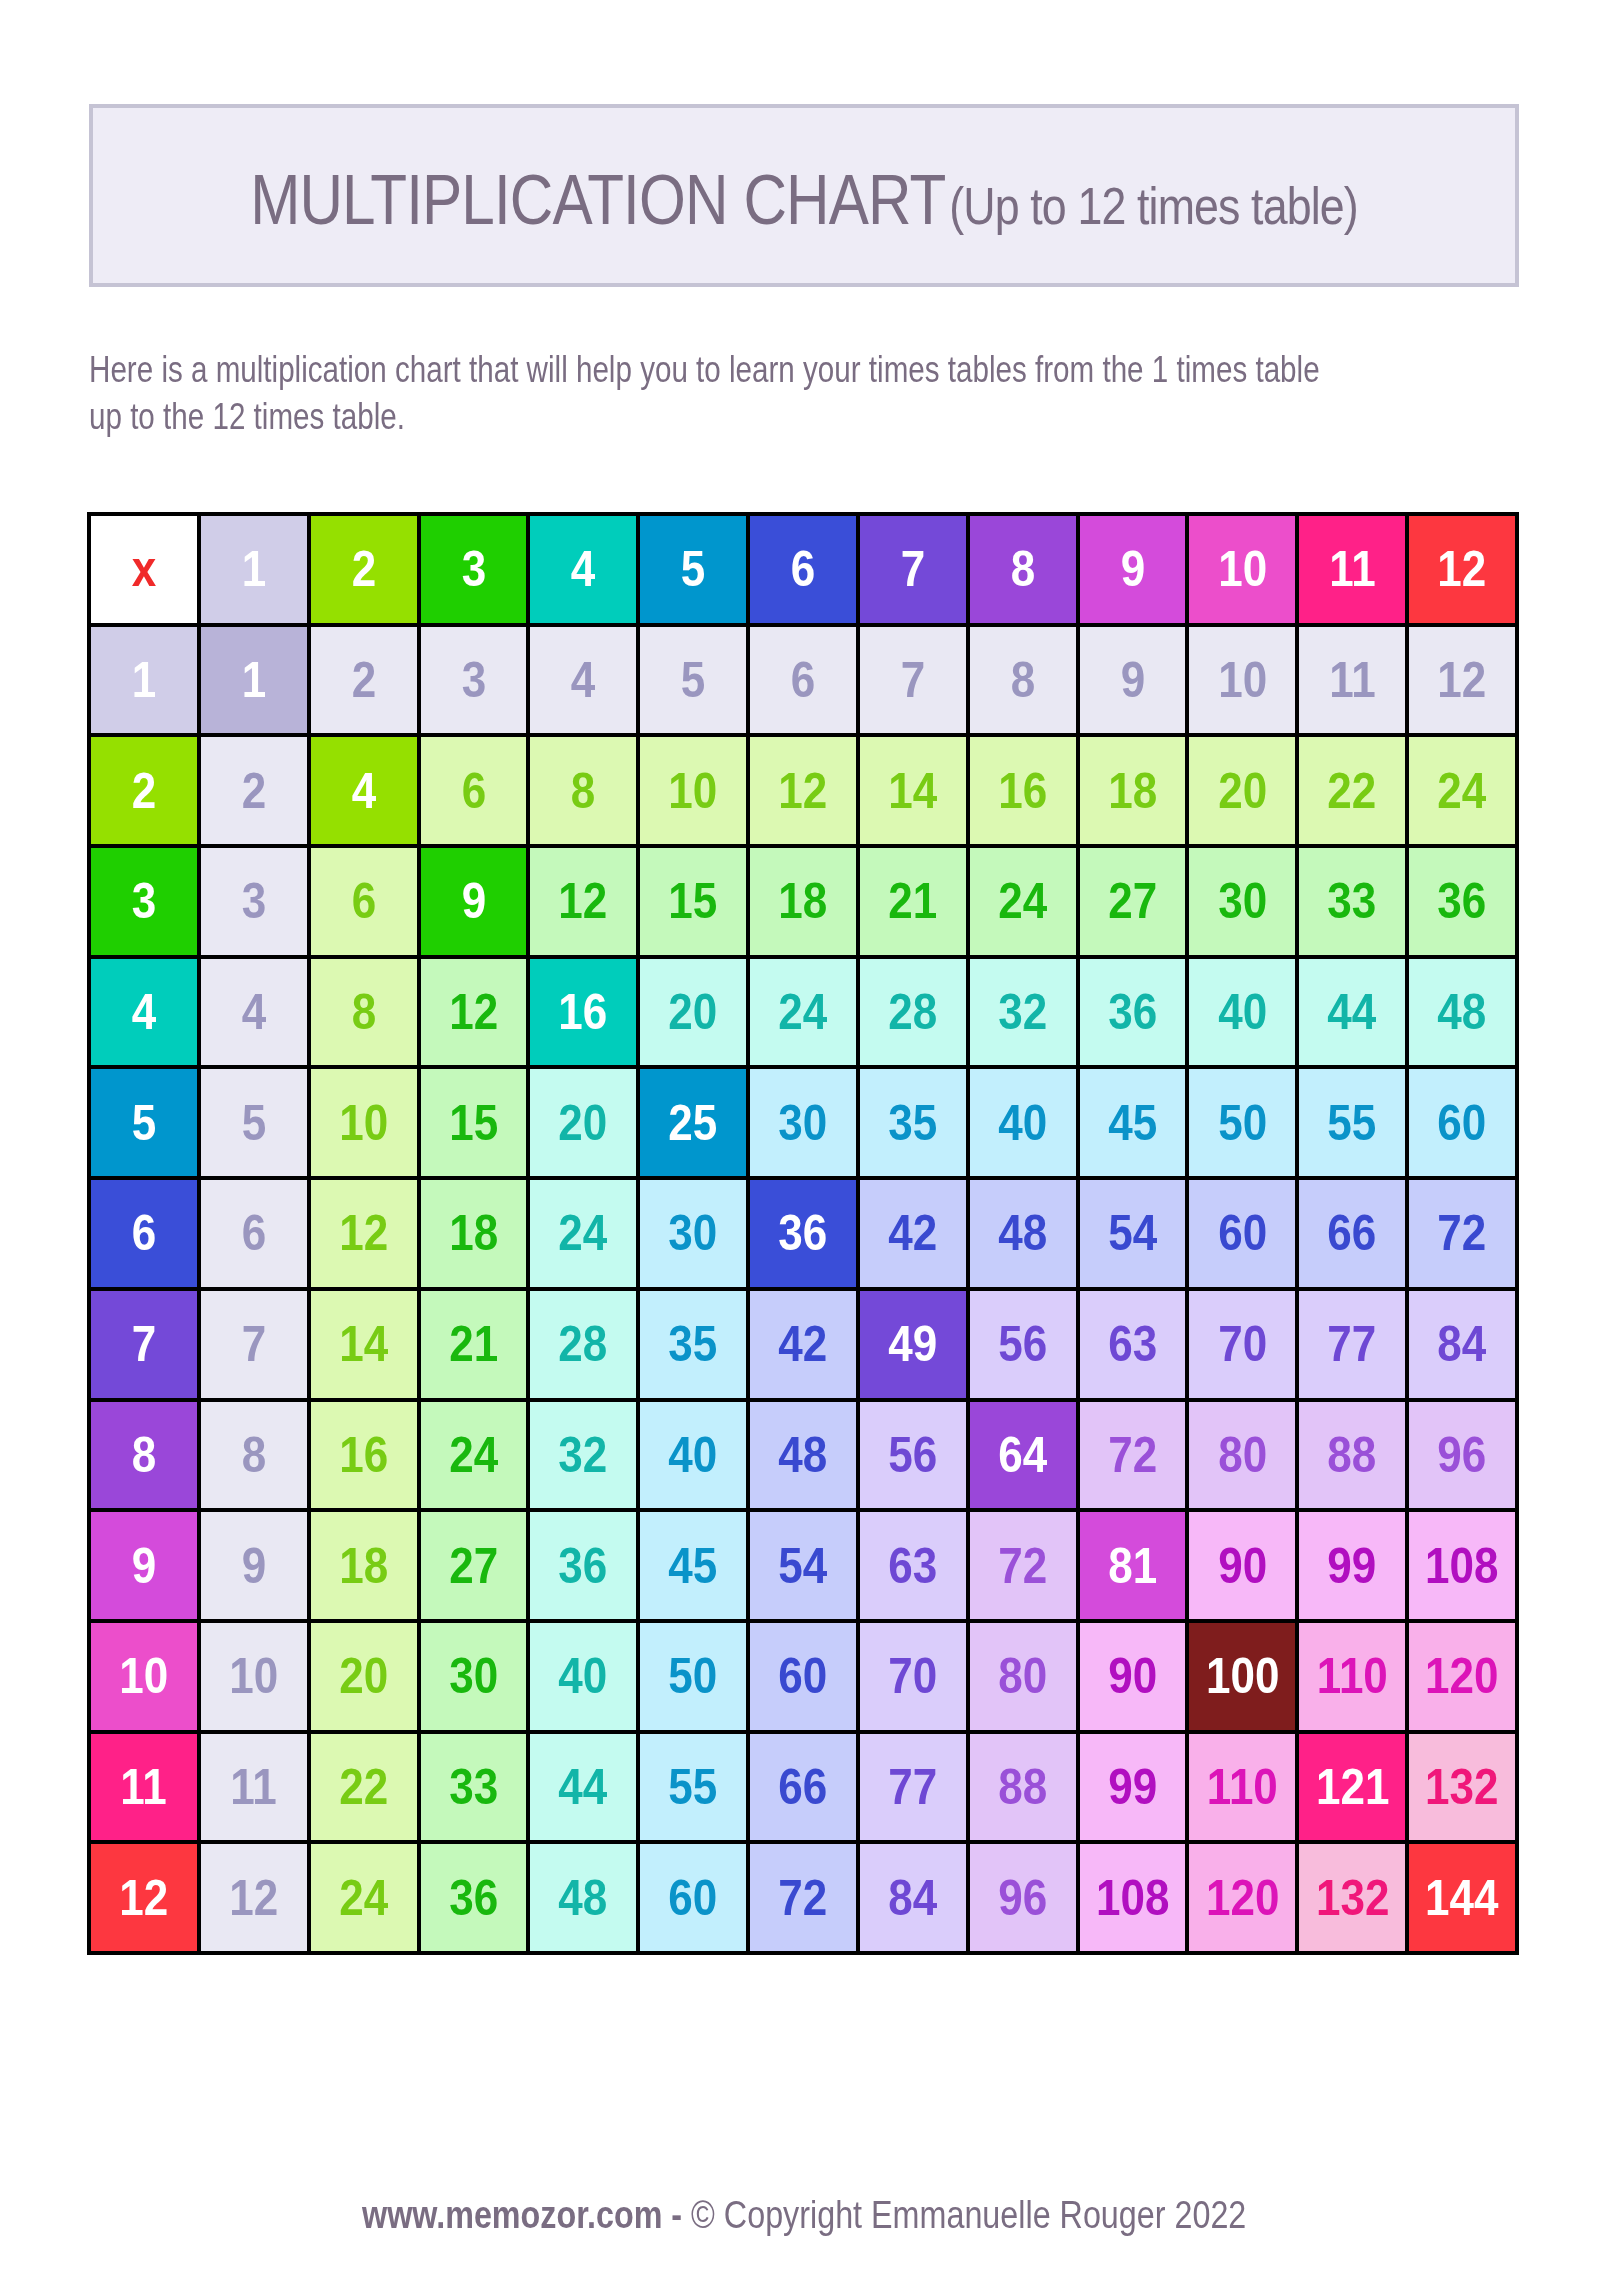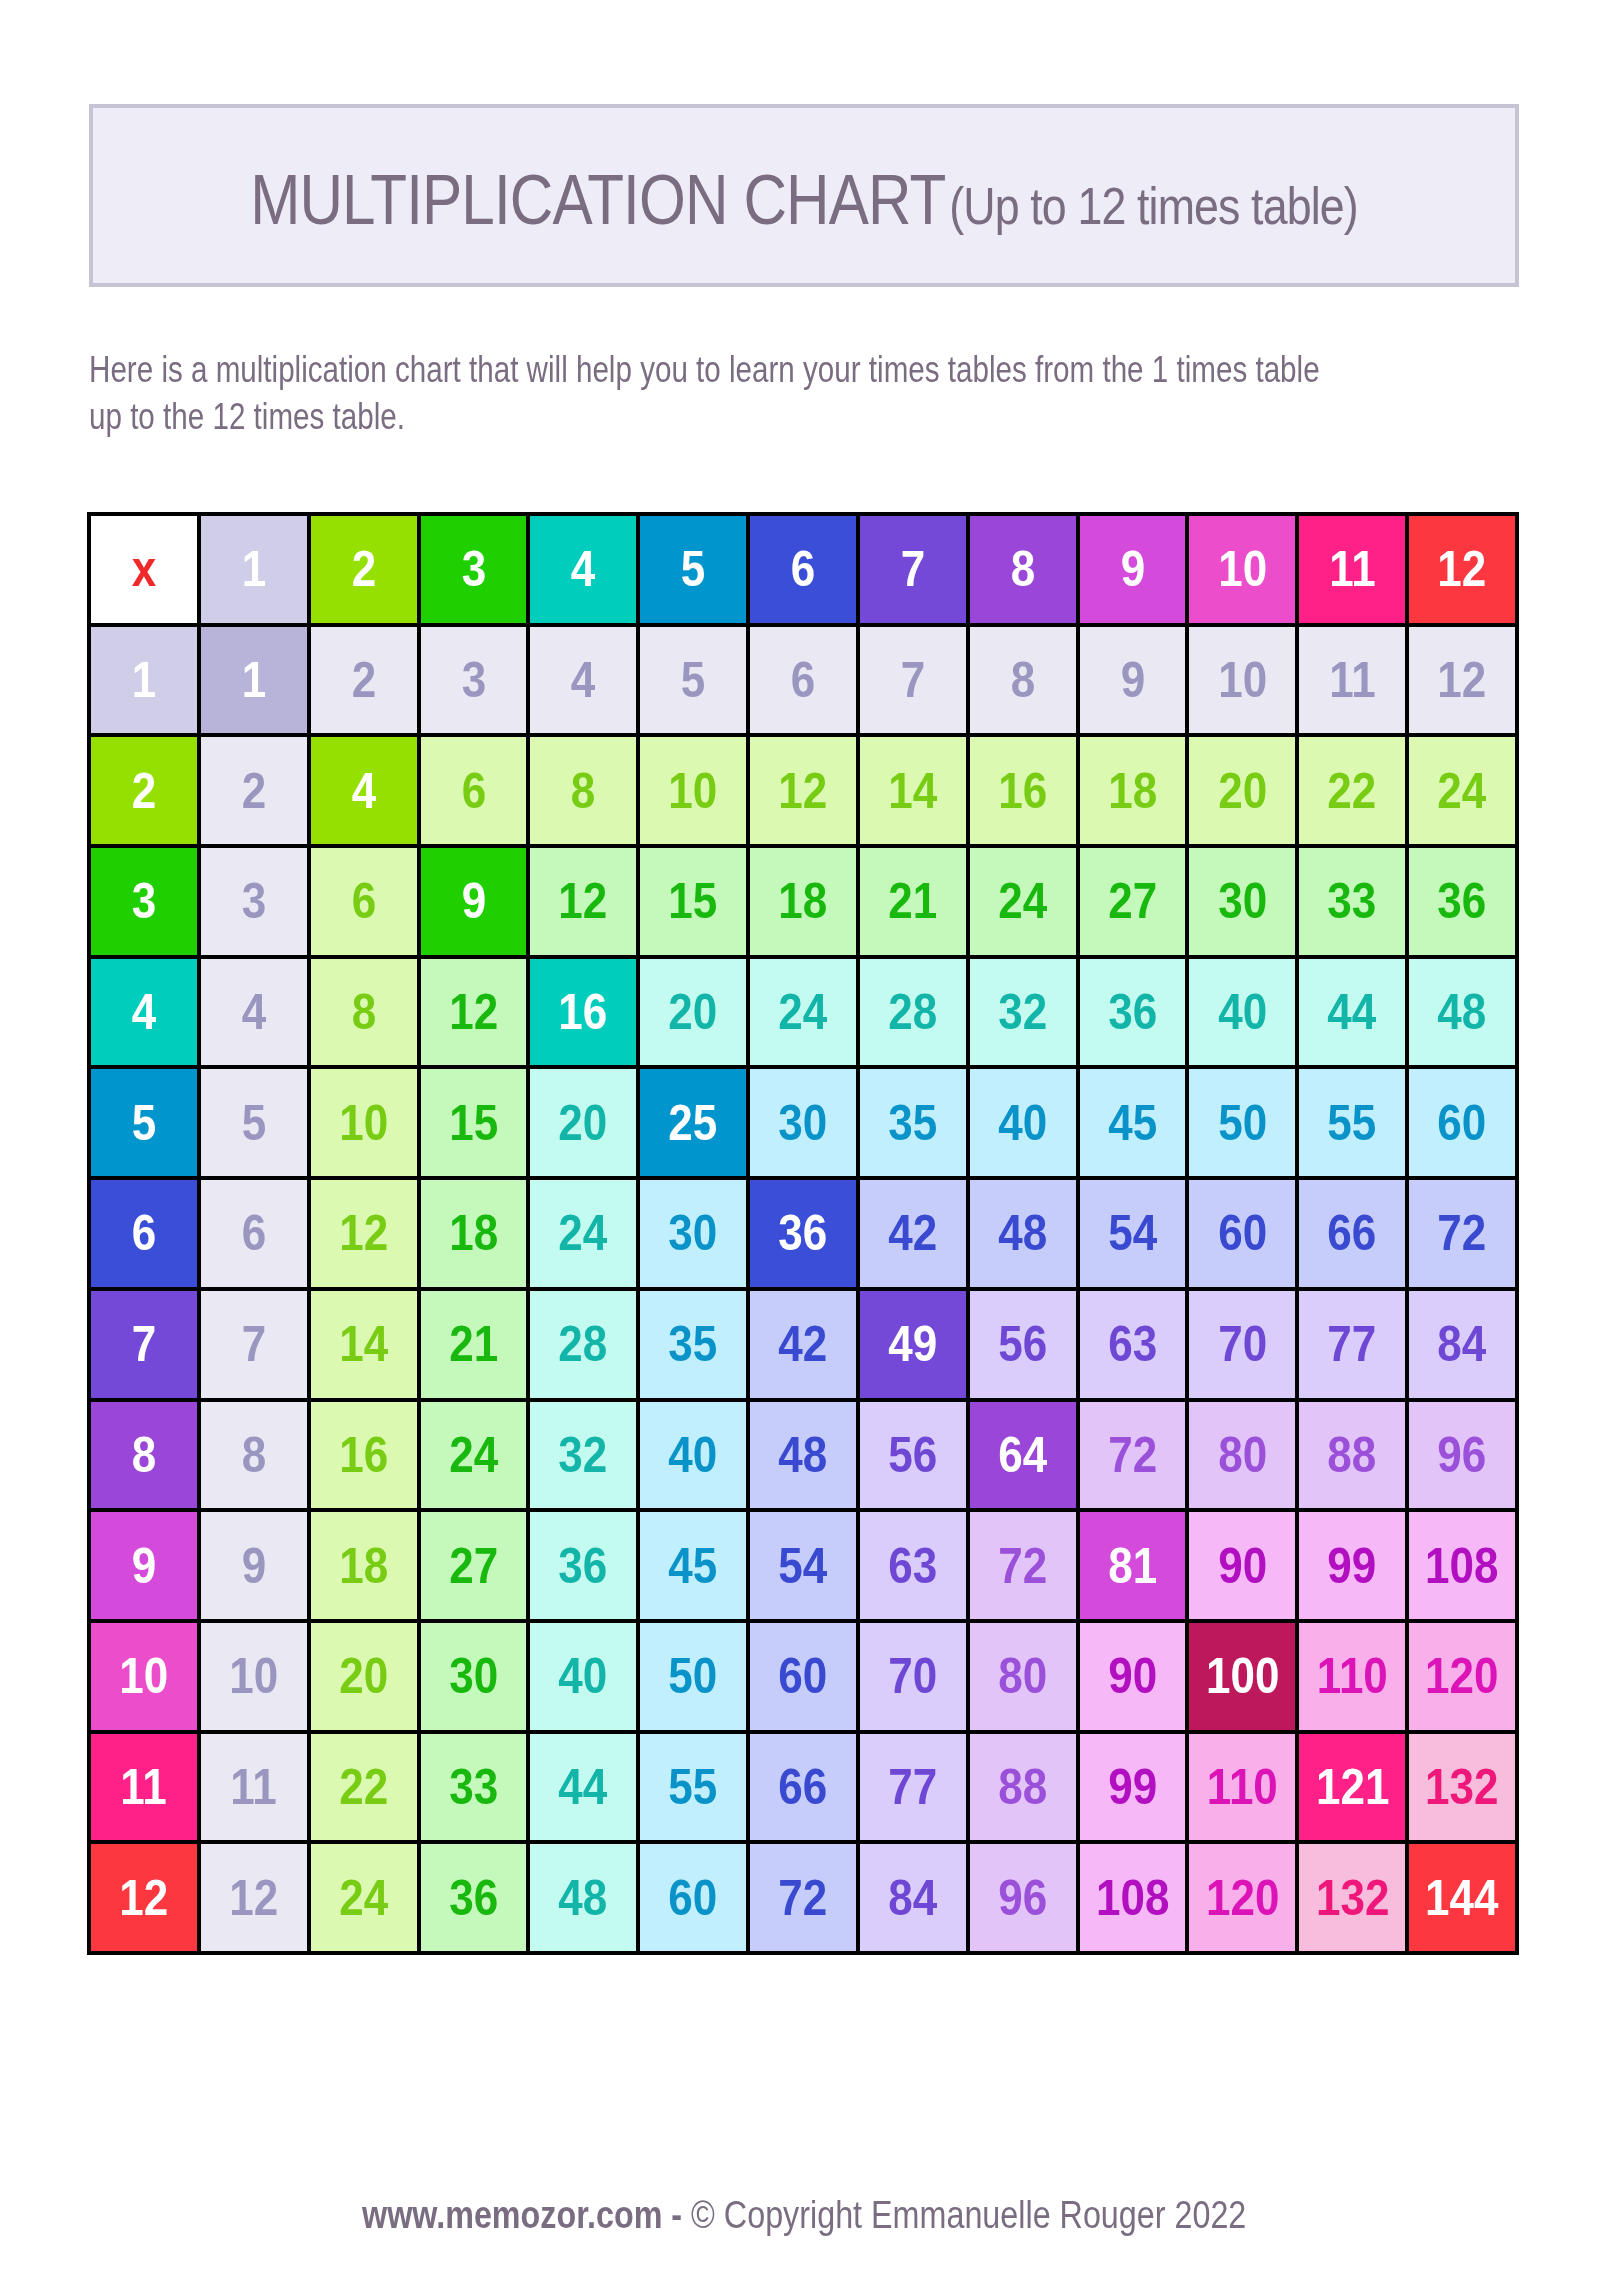--- a/index.html
+++ b/index.html
@@ -448,21 +448,21 @@
     </div>
     <div class="cell" style="background: rgb(218, 205, 251);">
       <span style="color: rgb(110, 72, 212);">70</span>
     </div>
     <div class="cell" style="background: rgb(226, 196, 248);">
       <span style="color: rgb(154, 80, 216);">80</span>
     </div>
     <div class="cell" style="background: rgb(247, 184, 248);">
       <span style="color: rgb(177, 15, 192);">90</span>
     </div>
-    <div class="cell" style="background: #be185d;">
+    <div class="cell" style="background: #7f1d1d;">
       <span style="color: rgb(255, 255, 255);">100</span>
     </div>
     <div class="cell" style="background: rgb(249, 176, 234);">
       <span style="color: rgb(220, 20, 184);">110</span>
     </div>
     <div class="cell" style="background: rgb(249, 176, 234);">
       <span style="color: rgb(220, 20, 184);">120</span>
     </div>
     <div class="cell" style="background: rgb(255, 33, 136);">
       <span style="color: rgb(255, 255, 255);">11</span>

